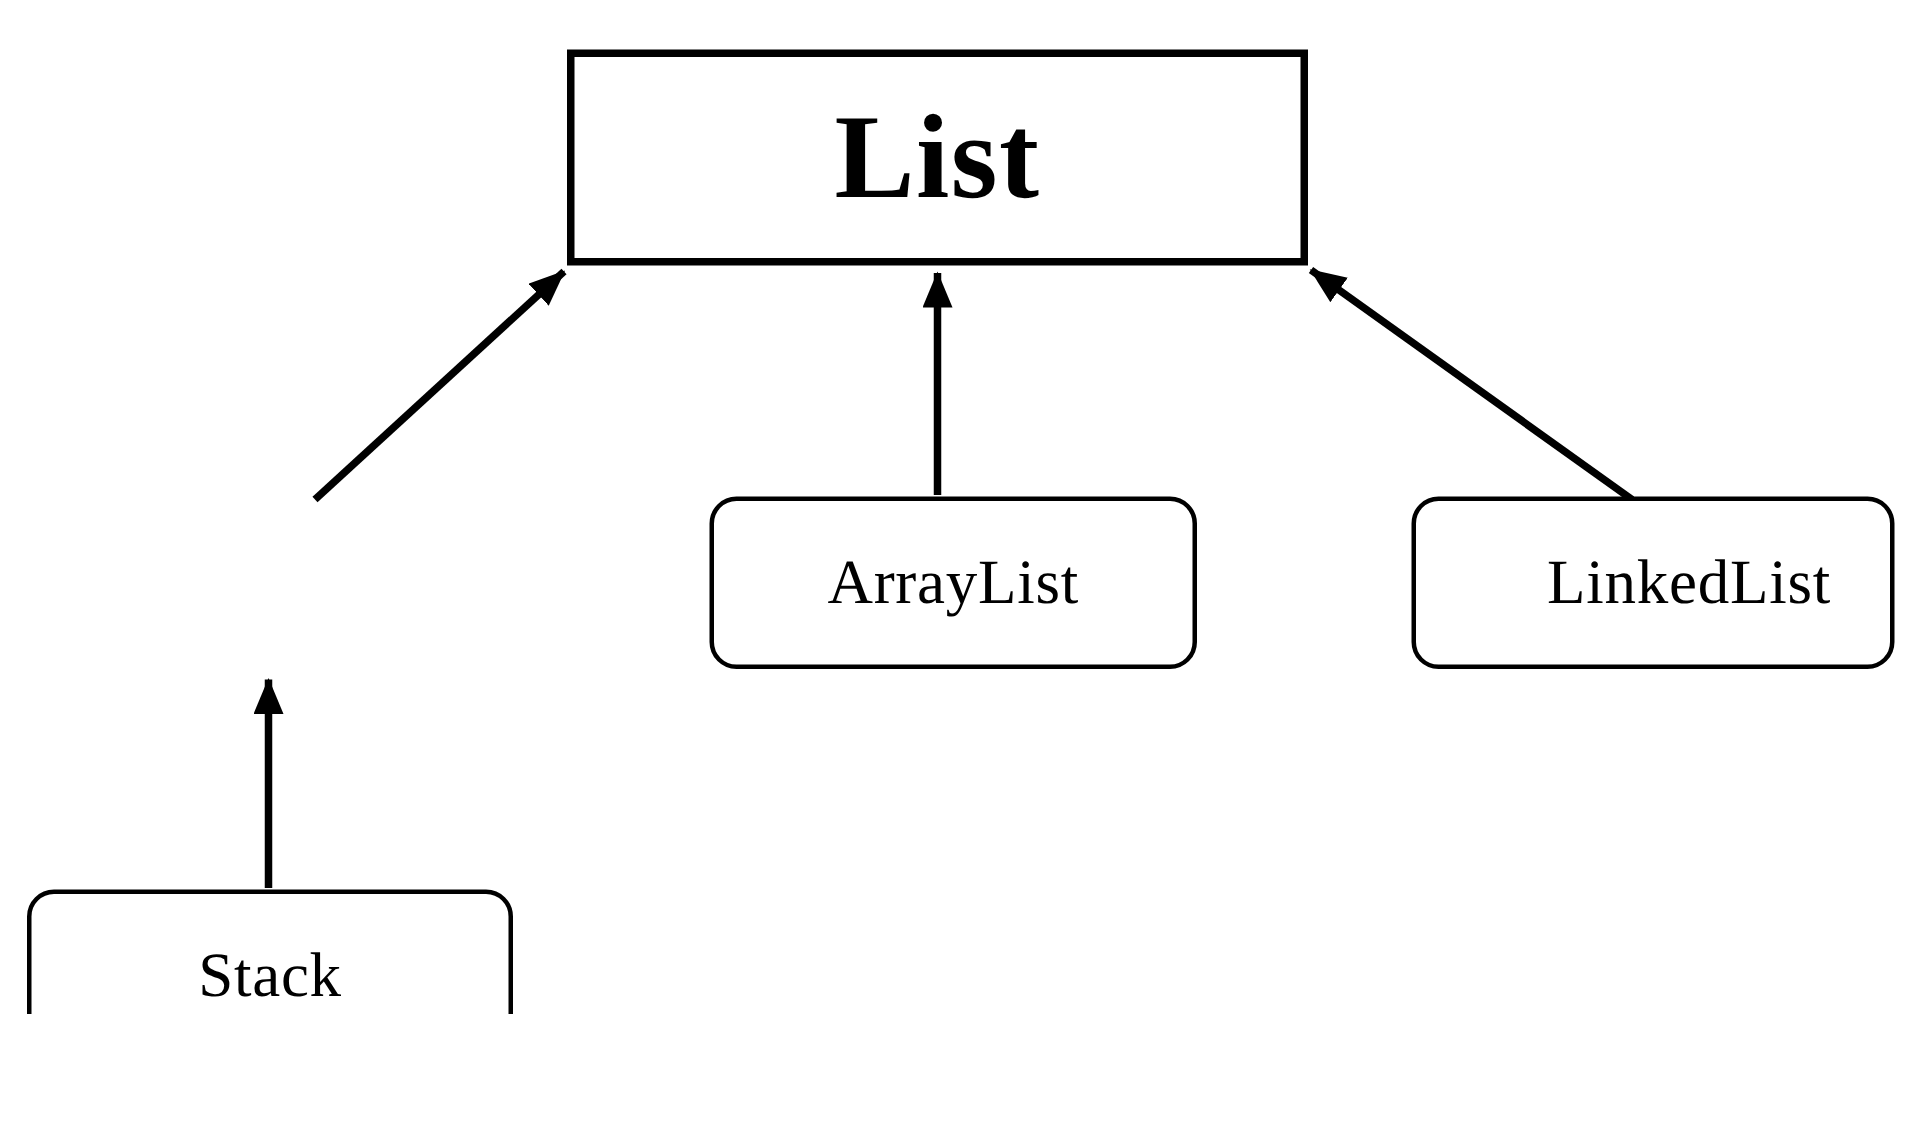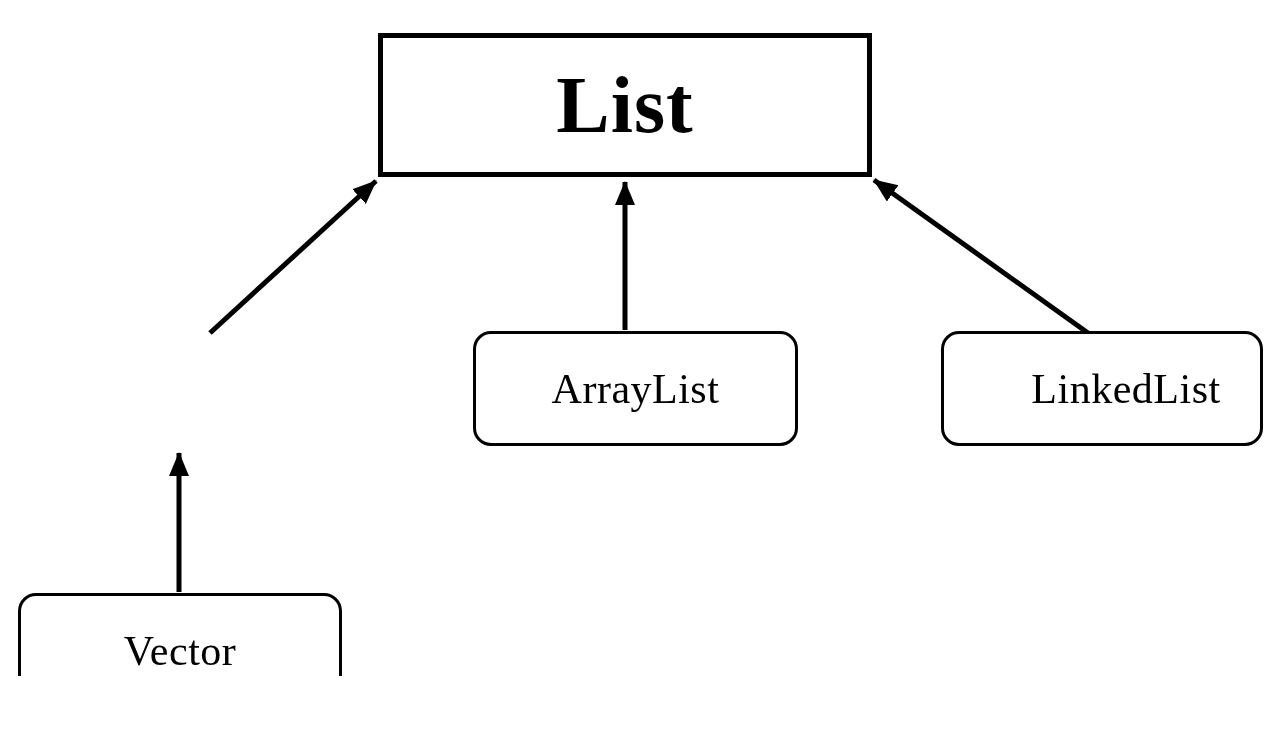--- a/index.html
+++ b/index.html
@@ -87,16 +87,16 @@
 
   <div class="node node-arraylist">
     <span>ArrayList</span>
   </div>
 
   <div class="node node-linkedlist">
     <span>LinkedList</span>
   </div>
 
   <div class="node node-stack">
-    <span>Vector</span>
+    <span>Stack</span>
   </div>
 
 </div>
 
 </body></html>

